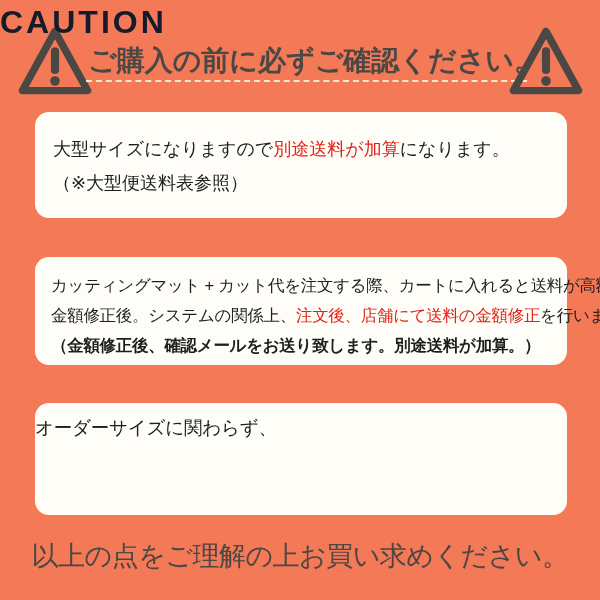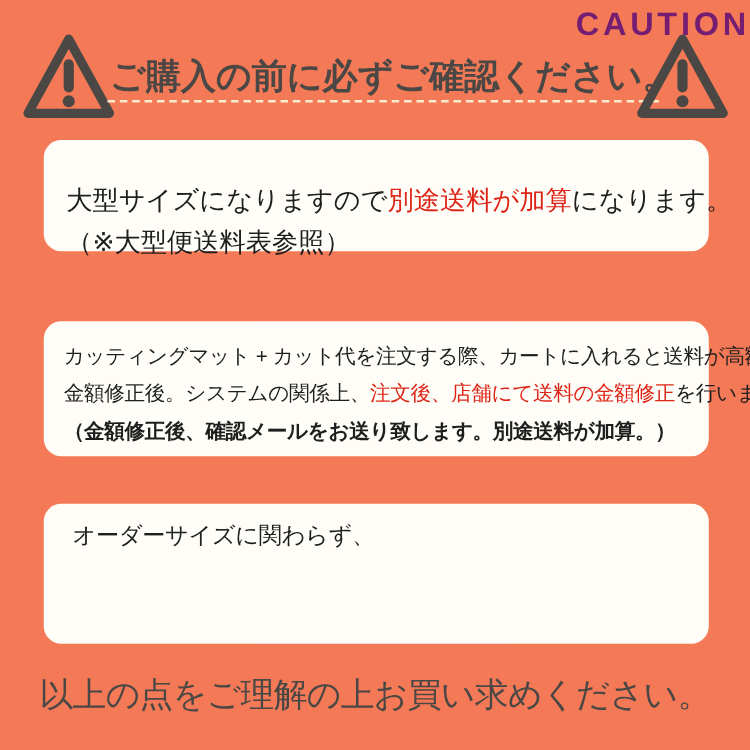--- a/index.html
+++ b/index.html
@@ -14,23 +14,23 @@
   html,body{width:600px;height:600px;}
   body{
     position:relative;
     width:600px;height:600px;
     background:var(--background);
     font-family:"Liberation Sans","DejaVu Sans",sans-serif;
     overflow:hidden;
   }
   .caution-label{
     position:absolute;top:4px;left:0;right:0;
-    text-align:right;
-    color:#701a75;
-    font-size:26px;font-weight:700;letter-spacing:3px;
+    text-align:left;
+    color:#0f172a;
+    font-size:32px;font-weight:700;letter-spacing:3px;
     opacity:.96;
   }
   .header-title{
     position:absolute;top:42px;left:30px;right:0;
     text-align:center;
     color:var(--heading);
     font-size:28px;font-weight:700;letter-spacing:0px;
   }
   .dashed-underline{
     position:absolute;top:80px;left:86px;width:441px;height:0;
@@ -42,25 +42,25 @@
   }
   .tri-left{left:18px;top:23px;}
   .tri-right{left:509px;top:23px;}
   .box{
     position:absolute;left:35px;width:532px;
     background:var(--box);
     border-radius:14px;
     color:var(--text);
   }
   .box .line{white-space:nowrap;}
-  .box1{top:112px;height:89px;padding:32px 18px;font-size:21px;}
+  .box1{top:112px;height:106px;padding:20px 18px;font-size:18px;}
   .box1 .line{line-height:34px;}
   .box2{top:257px;height:108px;padding:13px 16px;font-size:16.5px;}
   .box2 .line{line-height:30px;letter-spacing:-0.3px;}
-  .box3{top:403px;height:112px;padding:9px 23px;font-size:18.5px;}
+  .box3{top:403px;height:112px;padding:9px 0;font-size:18.5px;}
   .box3 .line{line-height:32px;letter-spacing:-0.2px;}
   .red{color:var(--red);}
   .bold{font-weight:700;}
   .footer-note{
     position:absolute;top:538px;left:0;right:0;
     text-align:center;
     color:var(--heading);
     font-size:27px;font-weight:400;letter-spacing:-0.5px;
   }
 </style>

